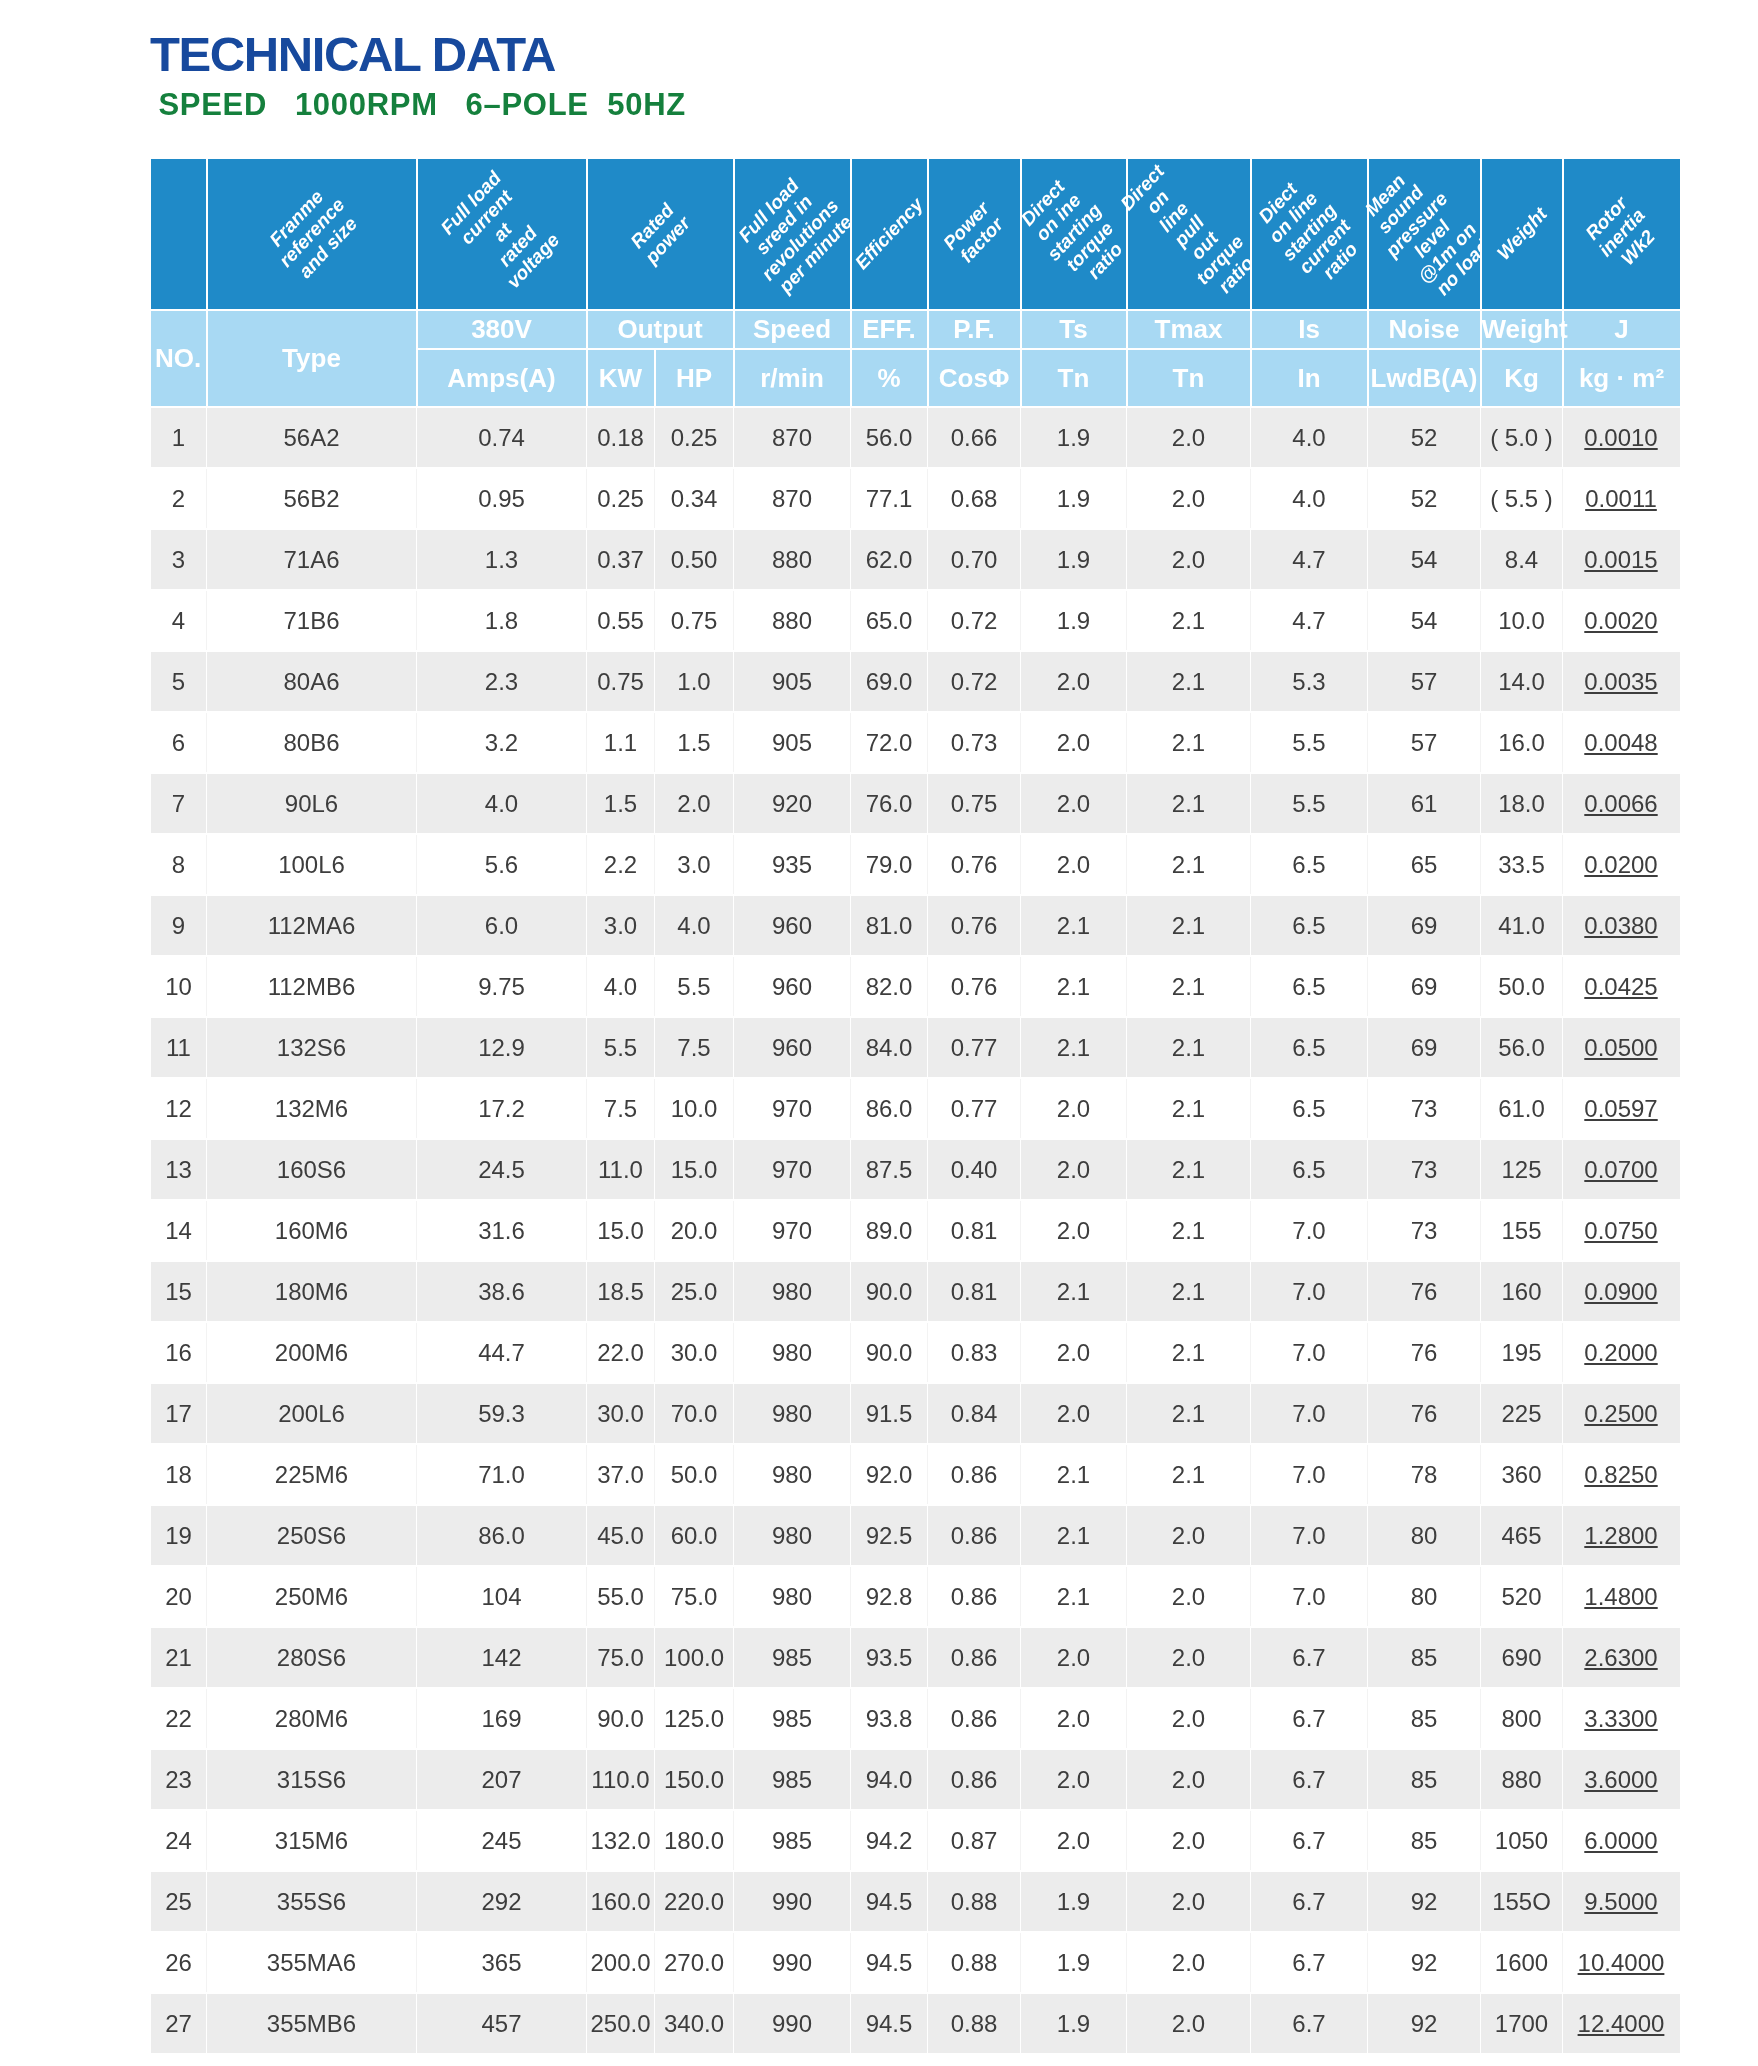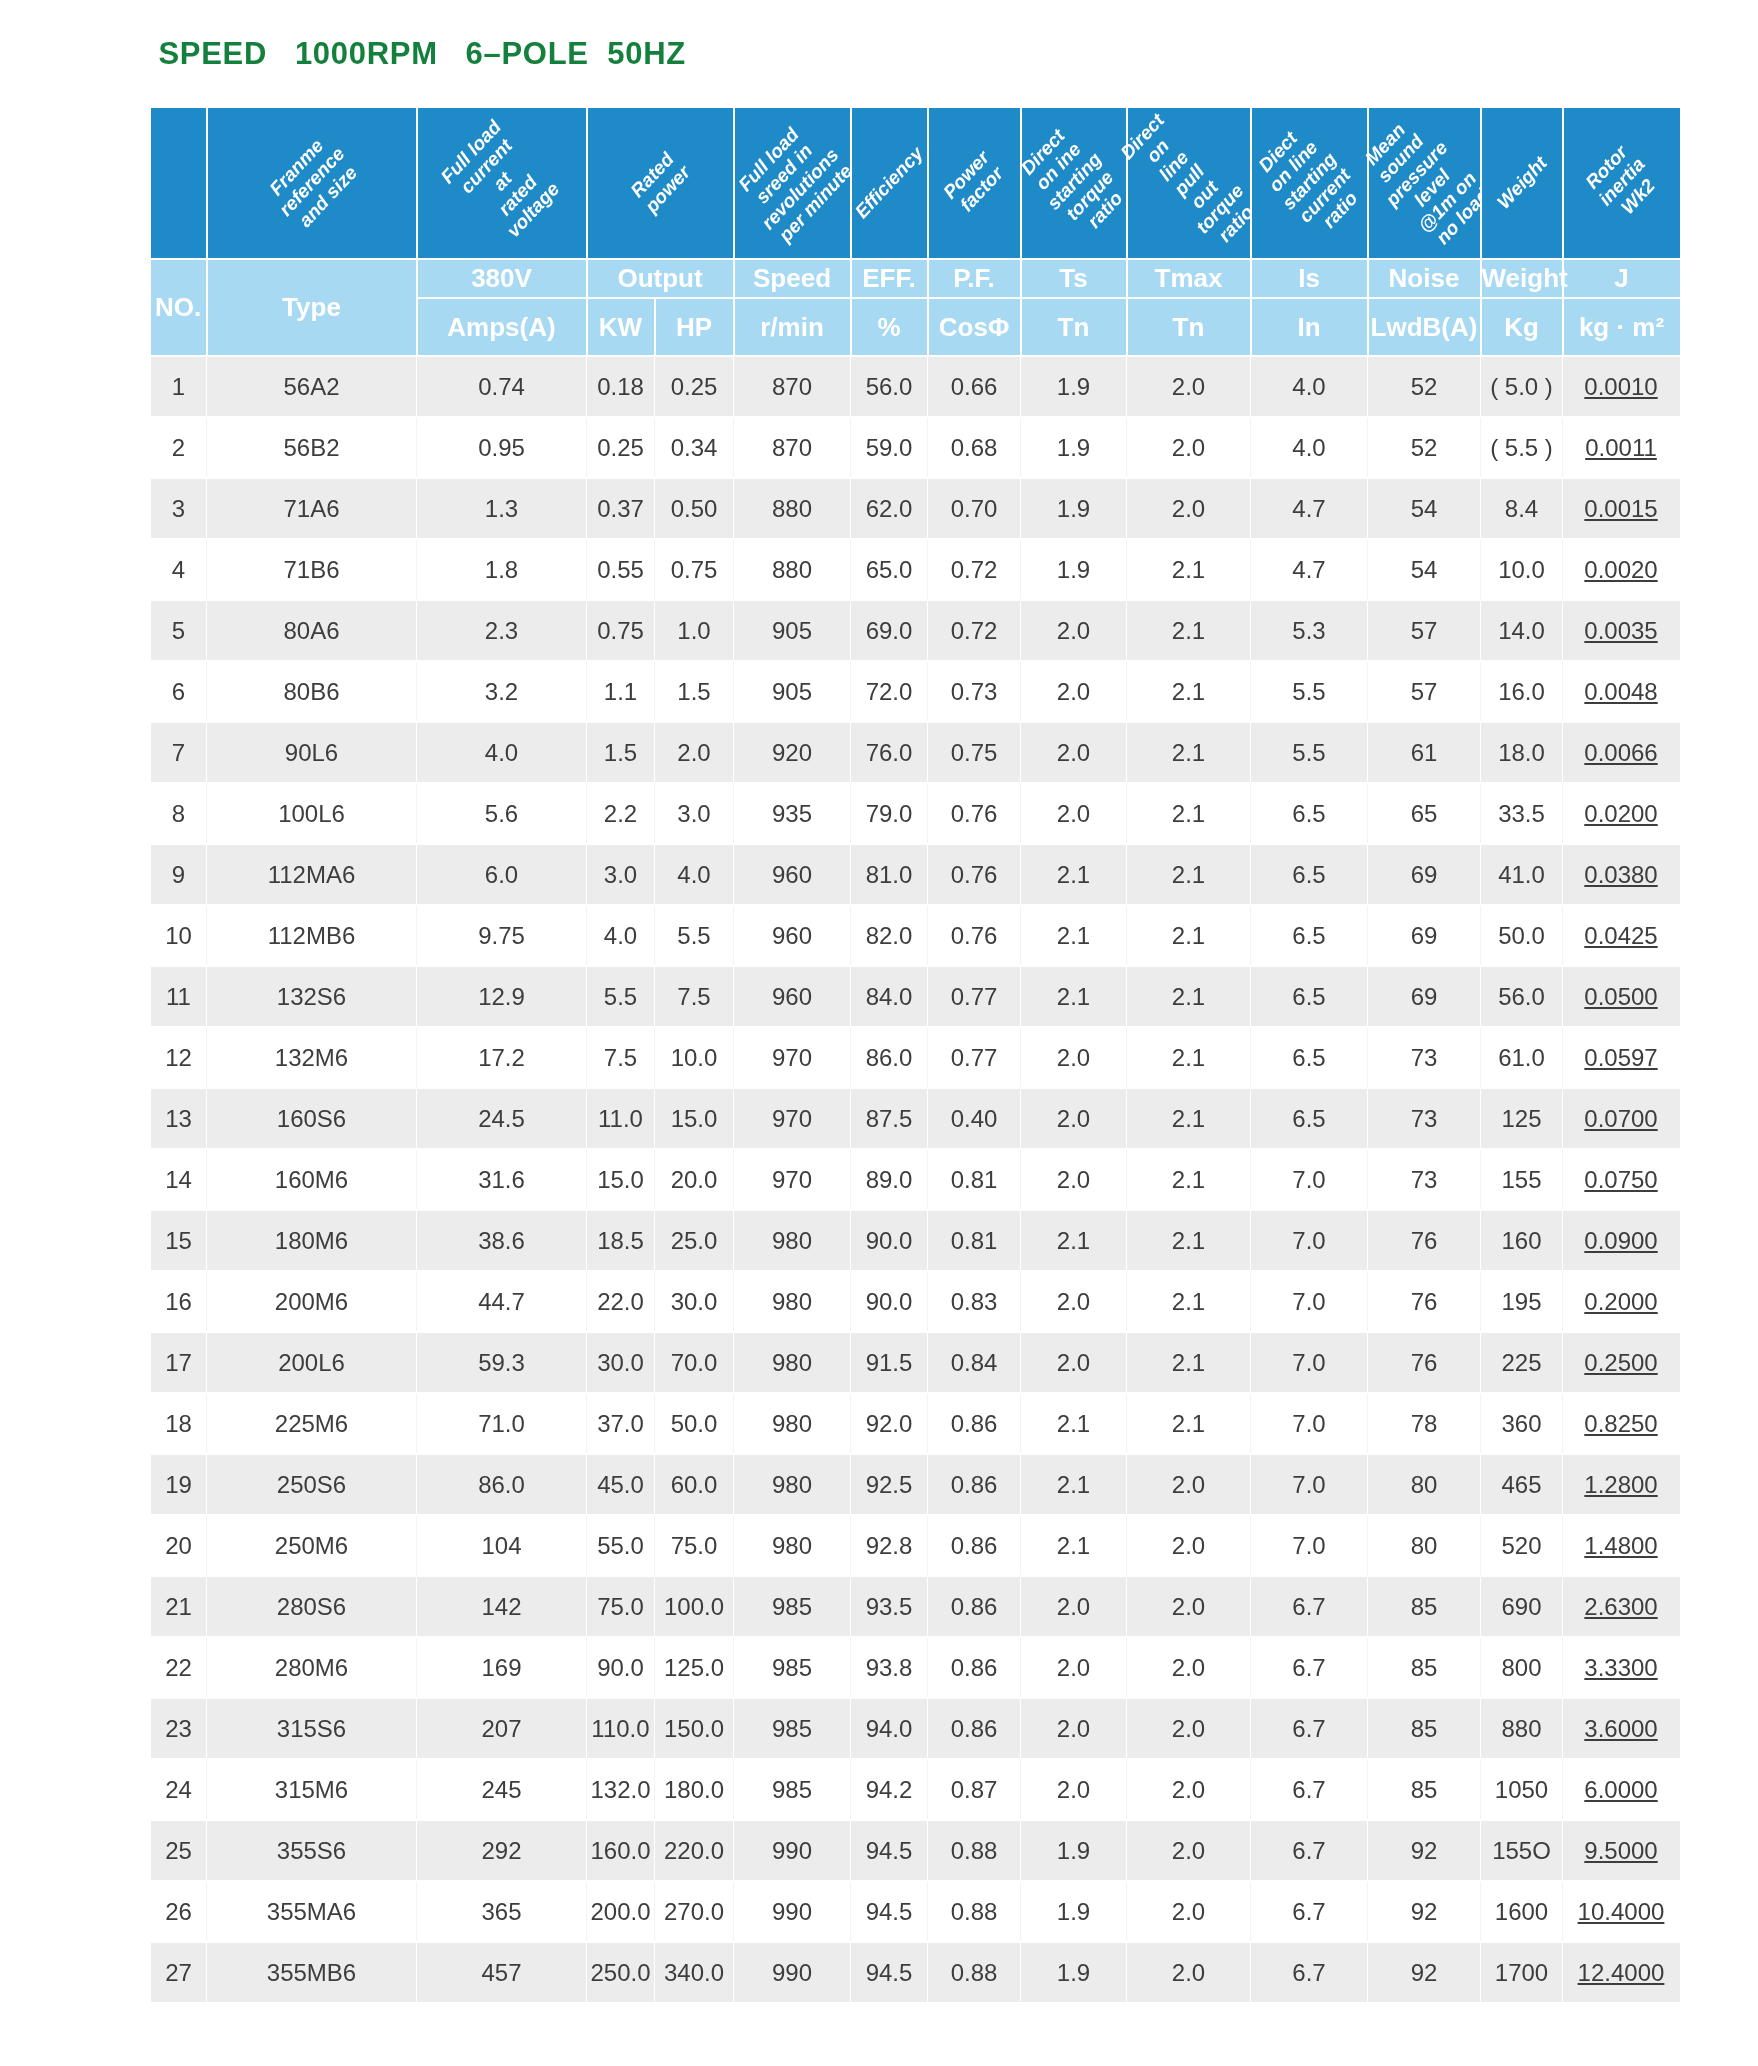--- a/index.html
+++ b/index.html
@@ -96,20 +96,21 @@
   tbody tr.even td { background: #ffffff; border-left-color: #f3f3f3; border-right-color: #f3f3f3; }
   tbody tr td:first-child { border-left-color: transparent; }
   tbody tr td:last-child  { border-right-color: transparent; text-decoration: underline; }
 </style>
 </head>
 <body>
 
 <div class="page">
 
   <div class="header-block">
+    <div class="doc-title">TECHNICAL DATA</div>
     <div class="doc-subtitle">SPEED   1000RPM   6–POLE  50HZ</div>
   </div>
 
   <div class="table-wrap">
     <table class="spec">
       <colgroup>
         <col style="width:56px">
           <col style="width:210px">
           <col style="width:170px">
           <col style="width:68px">
@@ -226,21 +227,21 @@
             <td>( 5.0 )</td>
             <td>0.0010</td>
           </tr>
           <tr class="even">
             <td>2</td>
             <td>56B2</td>
             <td>0.95</td>
             <td>0.25</td>
             <td>0.34</td>
             <td>870</td>
-            <td>59.0</td>
+            <td>77.1</td>
             <td>0.68</td>
             <td>1.9</td>
             <td>2.0</td>
             <td>4.0</td>
             <td>52</td>
             <td>( 5.5 )</td>
             <td>0.0011</td>
           </tr>
           <tr class="odd">
             <td>3</td>

